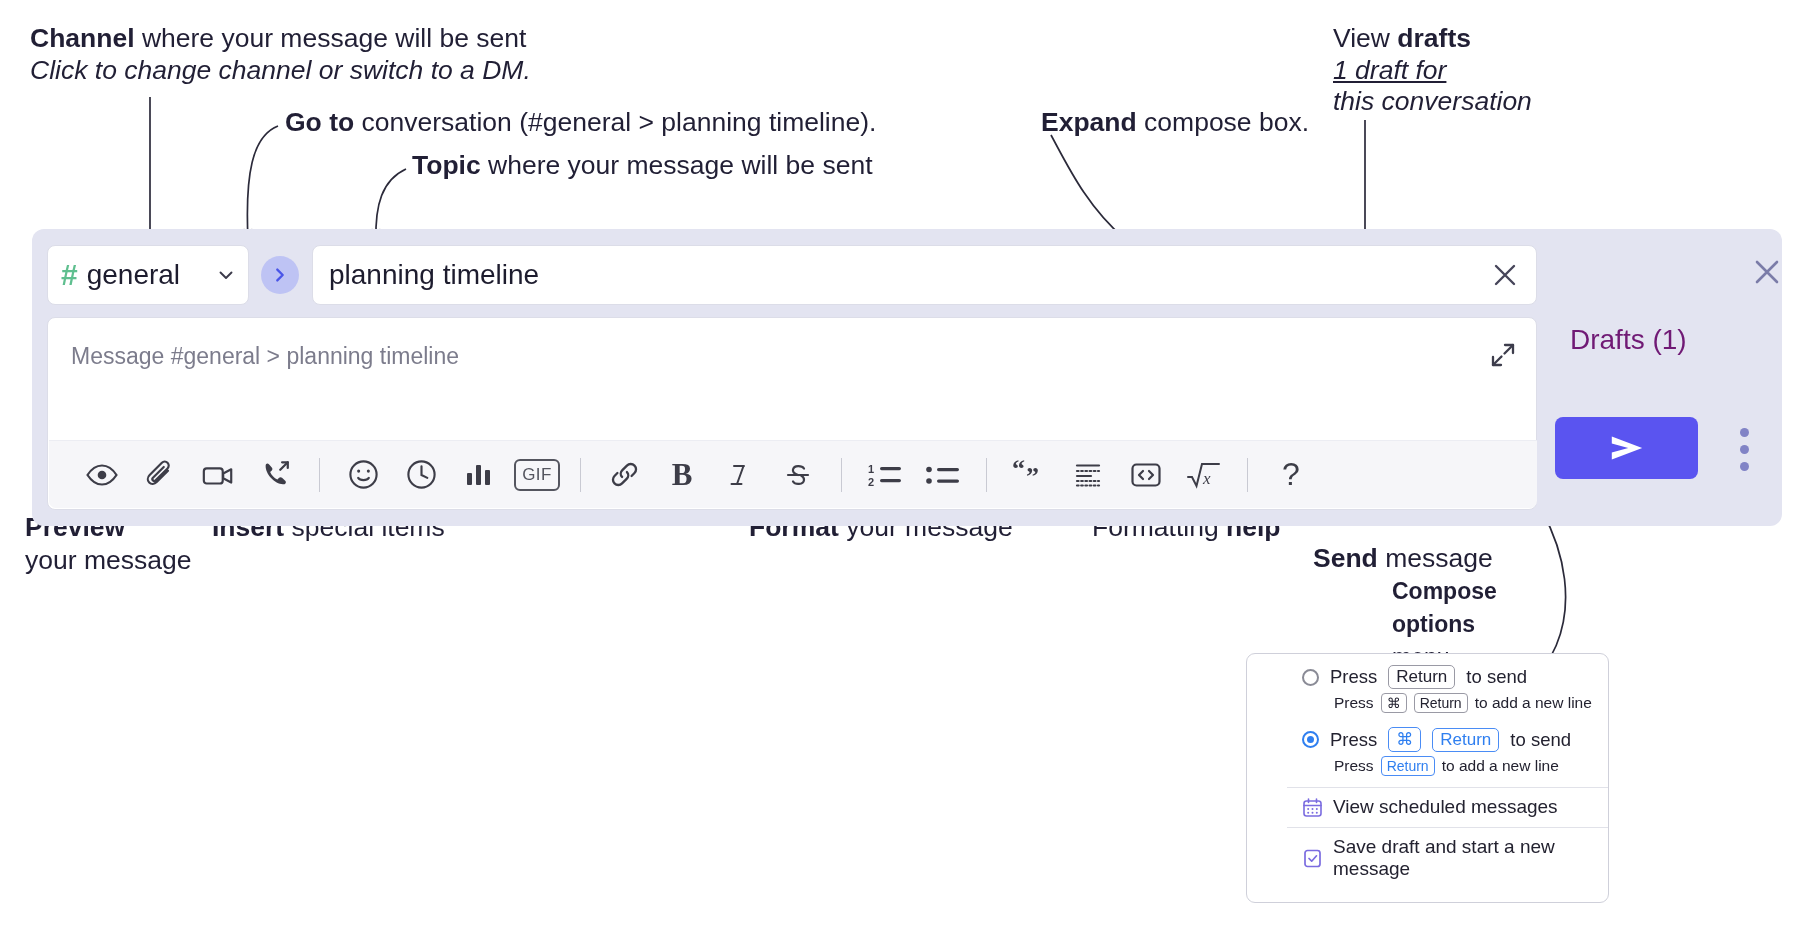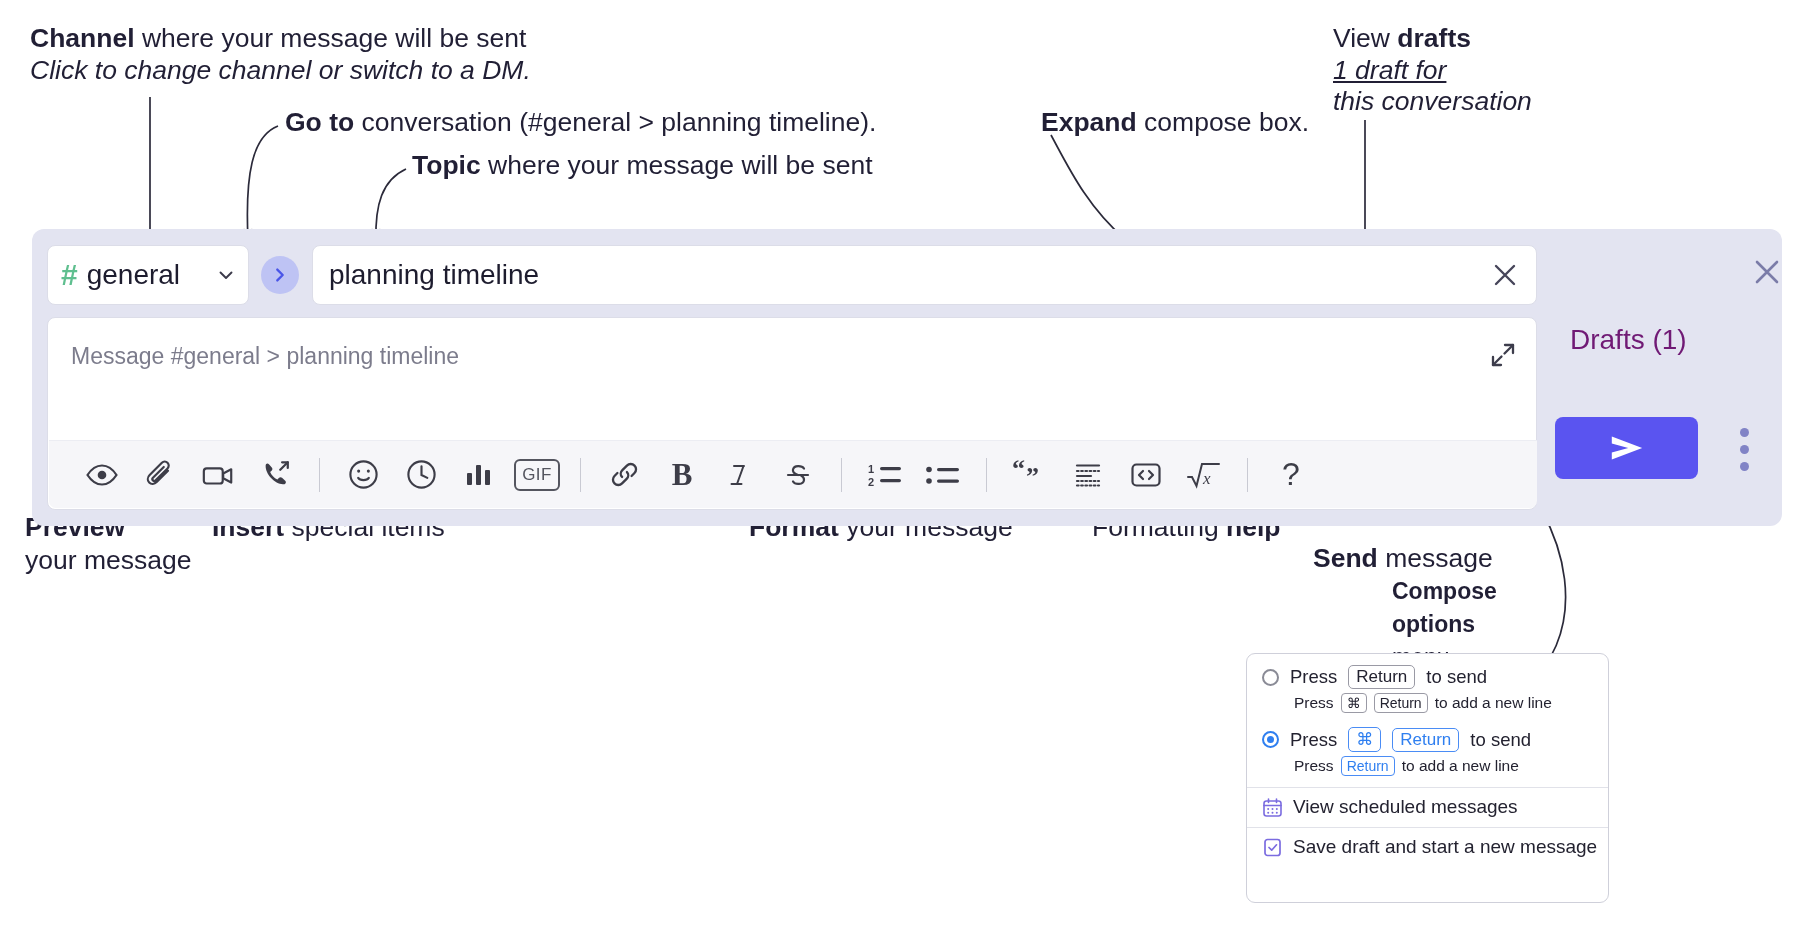--- a/index.html
+++ b/index.html
@@ -120,20 +120,21 @@
     width: 34px; height: 34px; cursor: pointer;
   }
 
   
   #popup {
     position: absolute; left: 1246px; top: 653px;
     width: 363px; height: 250px;
     background: #ffffff;
     border: 1px solid #cfd0da;
     border-radius: 9px;
+    padding-left: 40px;
   }
   .radio-row { display: flex; align-items: center; gap: 11px; padding: 11px 0 0 15px; }
   .sub-row { display: flex; align-items: center; gap: 7px; padding: 4px 0 0 47px; }
   .radio { width: 17px; height: 17px; border-radius: 50%; border: 2px solid #8a8b96; flex: none; cursor: pointer; }
   .radio.on { border-color: #2f7ff0; position: relative; }
   .radio.on::after { content: ""; position: absolute; left: 3px; top: 3px; width: 7px; height: 7px; border-radius: 50%; background: #2f7ff0; }
   .ptxt { font-size: 18.5px; color: #232230; }
   .ptxt.sm { font-size: 15.5px; }
   .key {
     display: inline-flex; align-items: center; justify-content: center;

